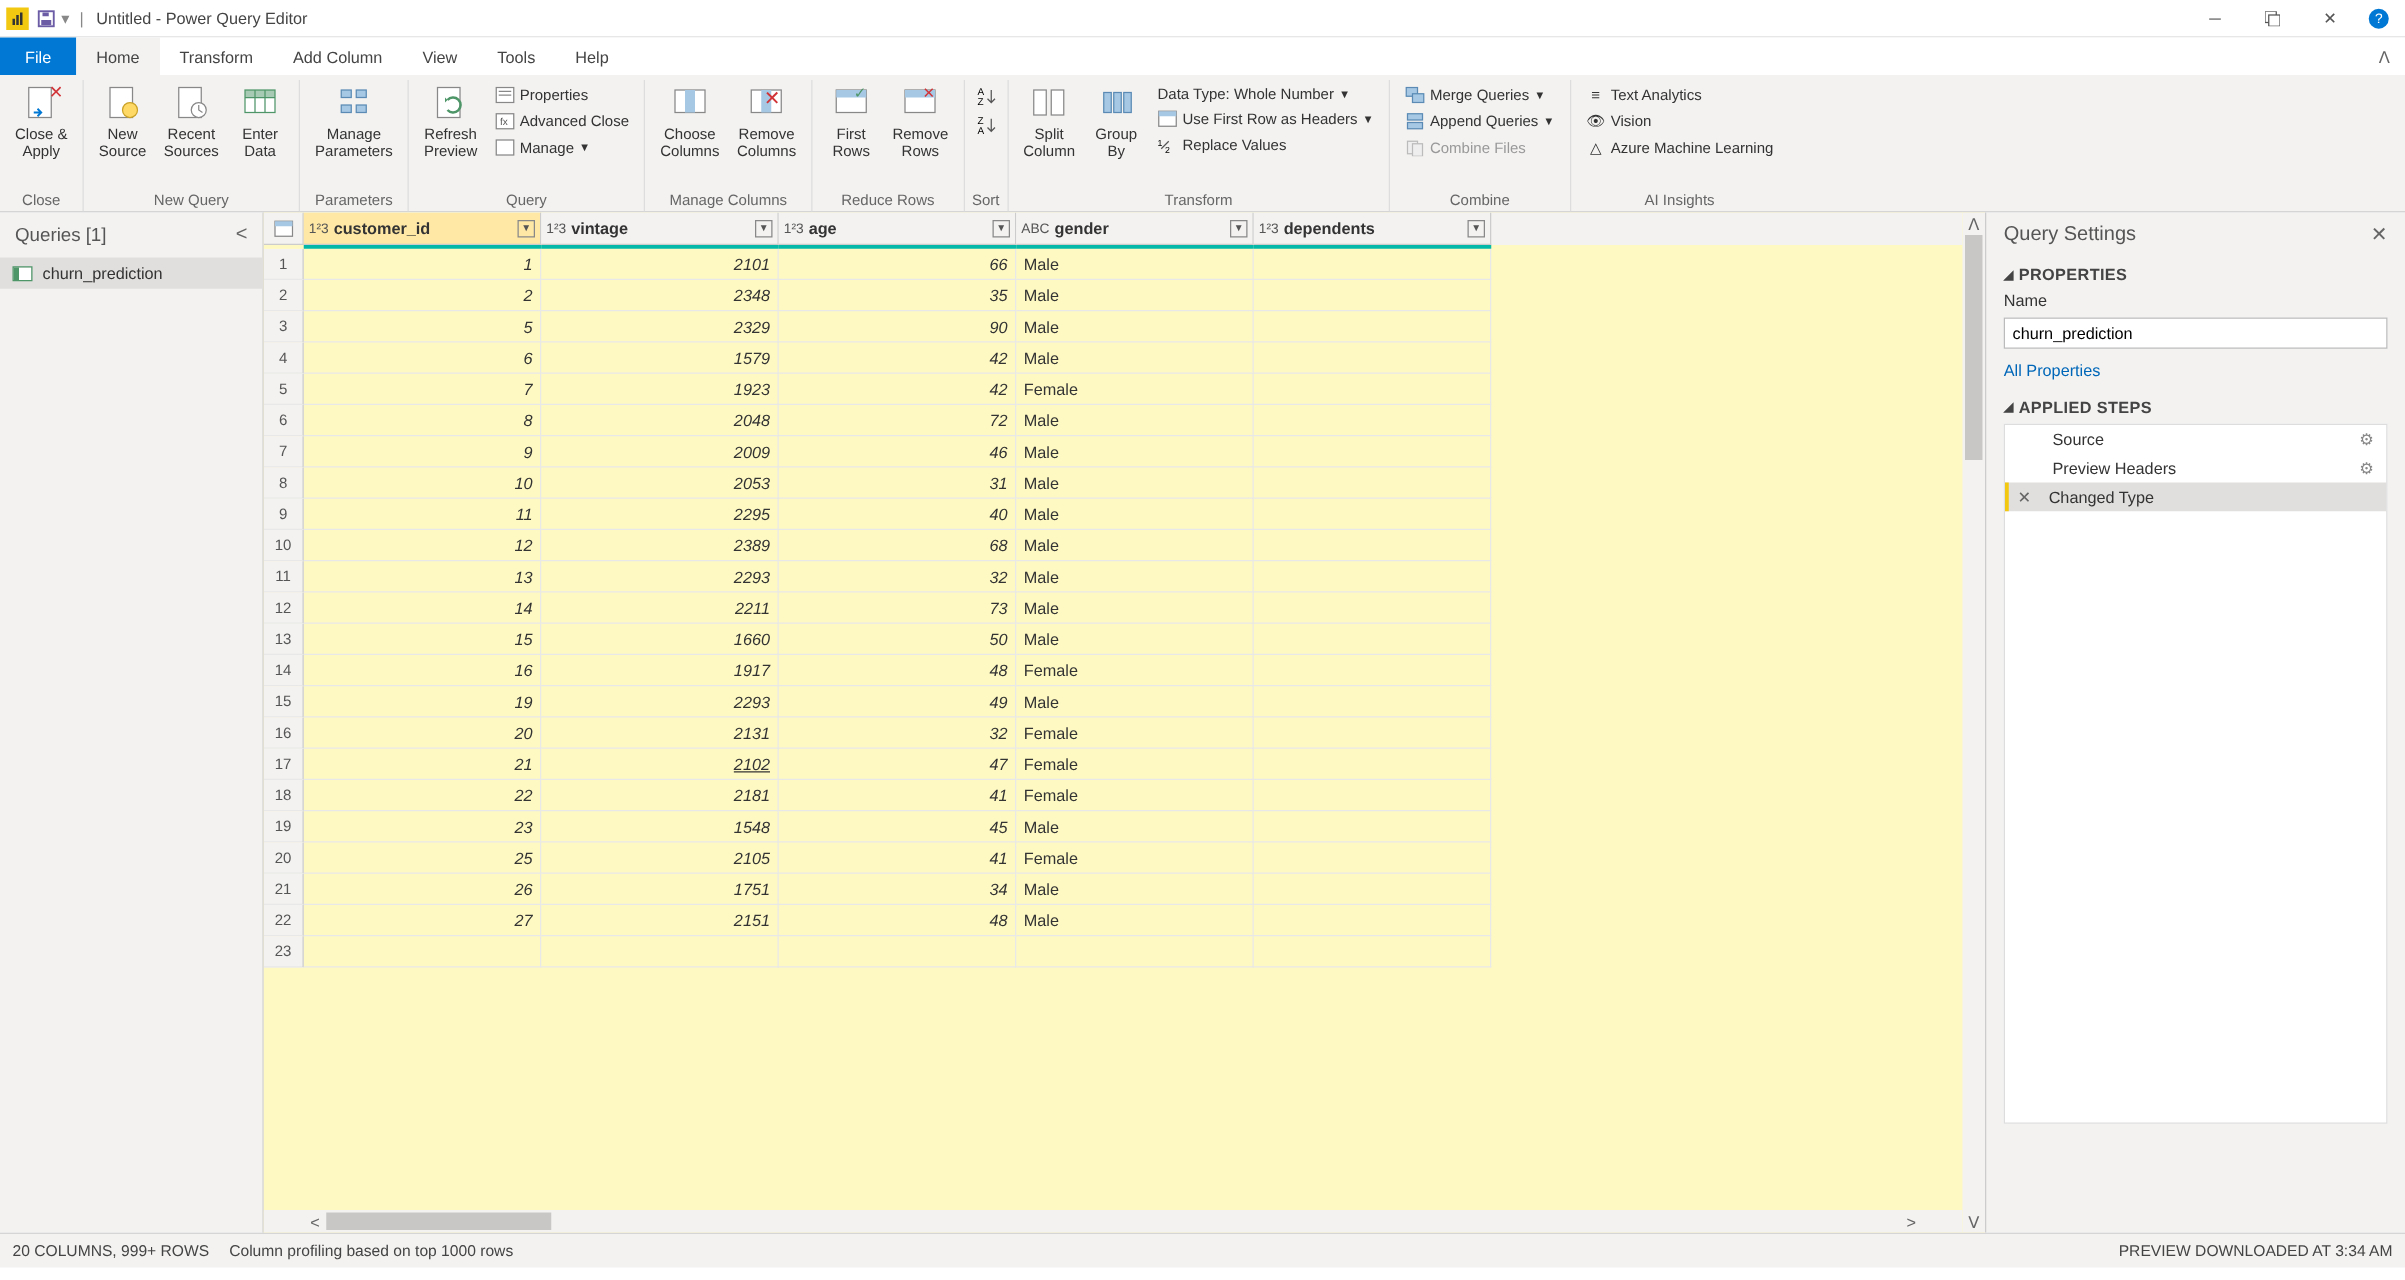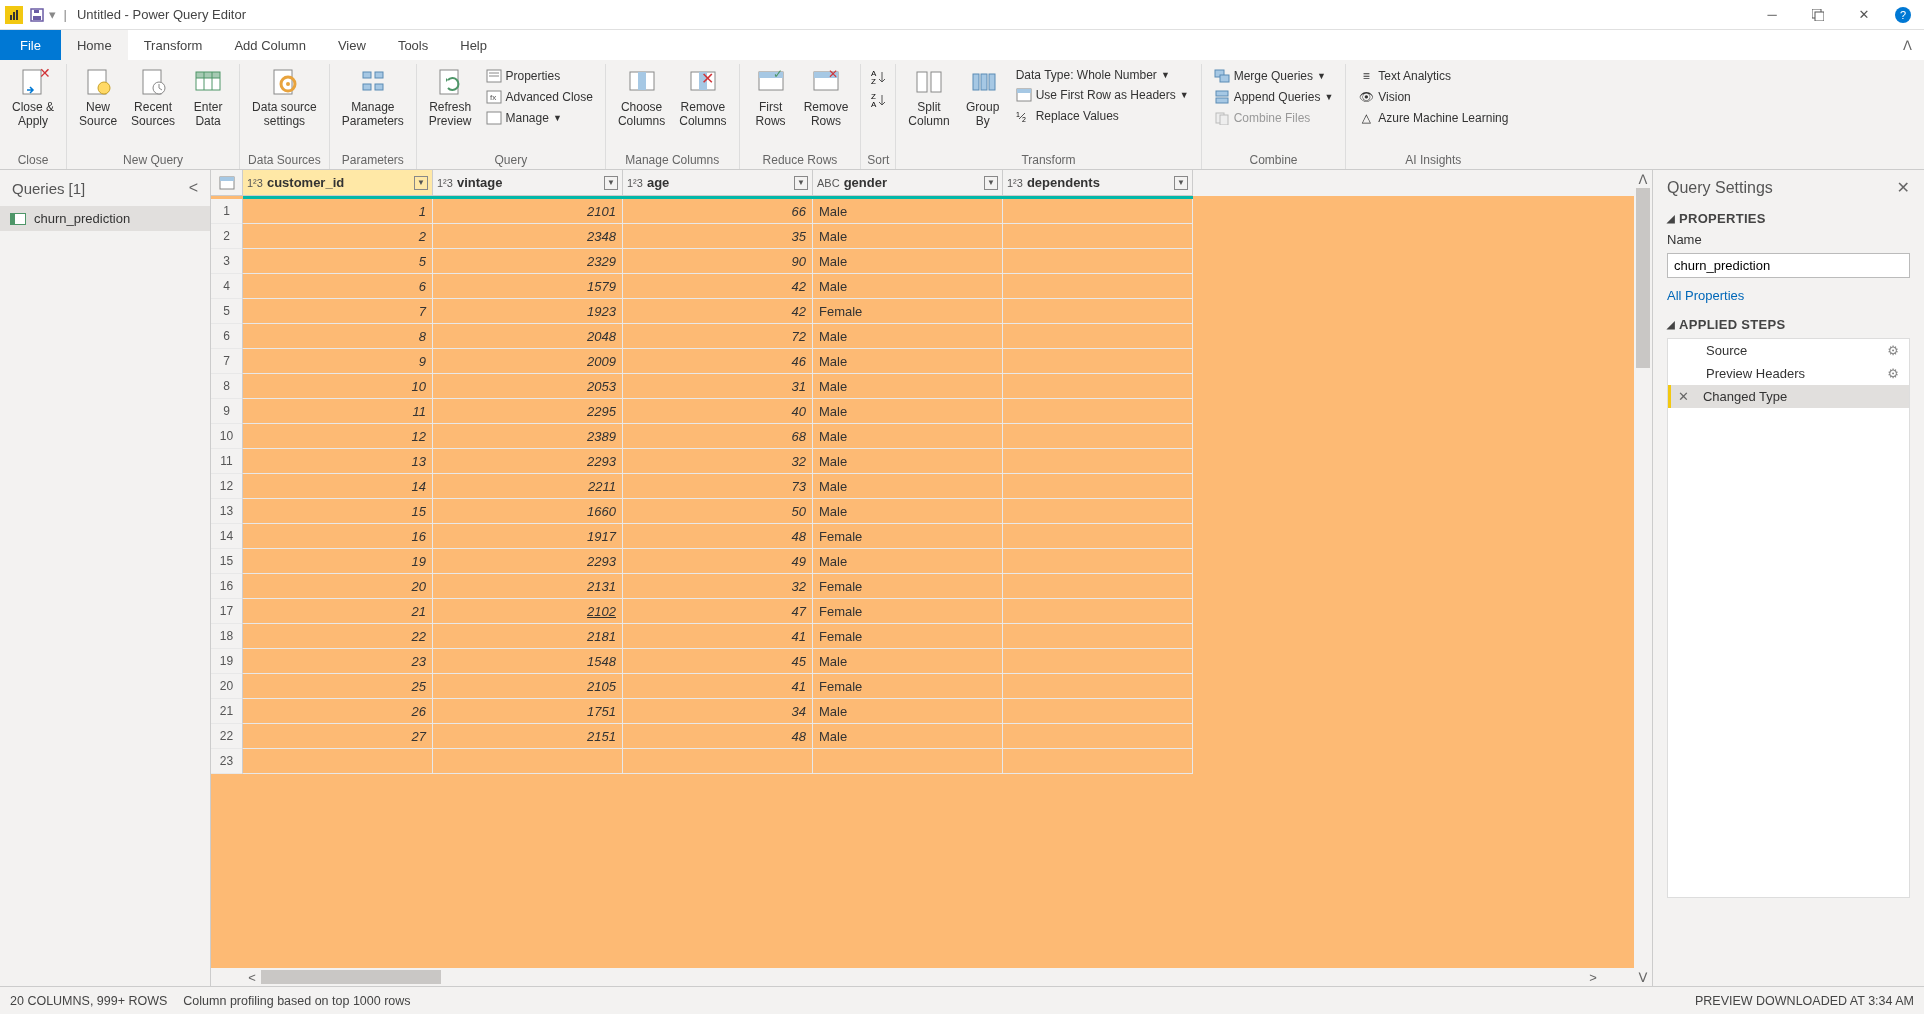--- a/index.html
+++ b/index.html
@@ -29,21 +29,21 @@
 .rrow-icon{width:16px;height:16px;display:inline-flex;align-items:center;justify-content:center}
 .rrow.disabled{color:#999}
 .main{display:flex;height:816px}
 .queries-pane{width:211px;background:#f3f2f1;border-right:1px solid #ccc;display:flex;flex-direction:column}
 .queries-hdr{height:36px;display:flex;align-items:center;padding:0 12px;color:#555;font-size:15px}
 .queries-hdr .cnt{margin-left:4px}
 .queries-hdr-sp{flex:1}
 .collapse-btn{cursor:pointer;color:#666;font-size:16px}
 .query-item{display:flex;align-items:center;padding:5px 10px;background:#e1dfdd;gap:8px;cursor:pointer}
 .query-icon{width:16px;height:12px;border:1px solid #4e9668;display:inline-block;background:linear-gradient(90deg,#4e9668 4px,#fff 4px)}
-.grid-pane{flex:1;display:flex;flex-direction:column;overflow:hidden;background:#fdba74}
+.grid-pane{flex:1;display:flex;flex-direction:column;overflow:hidden;background:#fef9c3}
 .grid-hdr{display:flex;height:26px;background:#f3f2f1}
 .gcorner{width:32px;border-right:1px solid #ccc;border-bottom:1px solid #ccc;display:flex;align-items:center;justify-content:center}
 .gcol{border-right:1px solid #ccc;border-bottom:1px solid #ccc;display:flex;align-items:center;padding:0 4px;position:relative;background:#f3f2f1}
 .gcol.sel{background:#ffe8a6}
 .type-badge{font-size:11px;color:#555;margin-right:4px}
 .gcol-name{flex:1;font-size:13px;color:#333;font-weight:600}
 .gcol-dd{width:14px;height:14px;border:1px solid #888;display:flex;align-items:center;justify-content:center;font-size:8px;color:#555;cursor:pointer}
 .gcol-bar{height:3px;background:#03b8a8}
 .grid-body{flex:1;overflow:hidden;position:relative}
 .grow{display:flex;height:25px}
@@ -52,21 +52,21 @@
 .gcell.num{justify-content:flex-end;font-style:italic;color:#333}
 .gcell.txt{justify-content:flex-start}
 .hscrollbar{height:18px;background:#f3f2f1;display:flex;align-items:center;padding:0 32px 0 32px}
 .hscroll-track{flex:1;height:16px;background:#f3f2f1;position:relative;display:flex;align-items:center}
 .hscroll-btn{width:18px;height:16px;display:flex;align-items:center;justify-content:center;color:#666;cursor:pointer}
 .hscroll-thumb{position:absolute;left:18px;width:180px;height:14px;background:#c9c7c5}
 .vscroll{width:18px;background:#f3f2f1;display:flex;flex-direction:column;align-items:center}
 .vscroll-btn{height:18px;display:flex;align-items:center;justify-content:center;color:#666;cursor:pointer}
 .vscroll-track{flex:1;position:relative;width:16px}
 .vscroll-thumb{position:absolute;top:0;width:14px;height:180px;background:#c9c7c5;left:1px}
-.settings-pane{width:272px;background:#f3f2f1;border-left:1px solid #ccc;padding:8px 14px;display:flex;flex-direction:column}
+.settings-pane{width:336px;background:#f3f2f1;border-left:1px solid #ccc;padding:8px 14px;display:flex;flex-direction:column}
 .sp-title{font-size:16px;color:#555;display:flex;align-items:center}
 .sp-close{cursor:pointer;color:#666;font-size:16px}
 .sp-sec{margin-top:14px}
 .sp-sec-hdr{font-size:13px;font-weight:600;color:#444;letter-spacing:.3px;display:flex;align-items:center;gap:4px}
 .sp-input{width:100%;border:1px solid #bbb;padding:4px 6px;margin-top:6px;font-size:13px;background:#fff}
 .sp-link{color:#0067b8;font-size:13px;margin-top:10px;cursor:pointer;display:inline-block}
 .steps{border:1px solid #ddd;background:#fff;margin-top:6px;height:560px}
 .step{display:flex;align-items:center;padding:4px 10px;font-size:13px;gap:6px}
 .step.sel{background:#e1dfdd;border-left:3px solid #f2c811;padding-left:7px}
 .step-gear{color:#888;font-size:13px}
@@ -173,36 +173,20 @@
               <rect x="4" y="6" width="24" height="6" fill="#4e9668" opacity=".5"></rect>
             </svg>
           </div>
           <div class="rbtn-label" style="white-space:pre">Enter
 Data</div>
         </div>
     </div>
     <div class="rgroup-label">New Query</div>
   </div>
 
-  <div class="rgroup">
-    <div class="rgroup-body">
-      <div class="rbtn">
-          <div class="rbtn-icon">
-            <svg width="32" height="32">
-              <rect x="6" y="4" width="18" height="24" fill="#fff" stroke="#888"></rect>
-              <circle cx="20" cy="18" r="7" fill="none" stroke="#e8a33d" stroke-width="3"></circle>
-              <circle cx="20" cy="18" r="2" fill="#e8a33d"></circle>
-            </svg>
-          </div>
-          <div class="rbtn-label" style="white-space:pre">Data source
-settings</div>
-        </div>
-    </div>
-    <div class="rgroup-label">Data Sources</div>
-  </div>
 
   <div class="rgroup">
     <div class="rgroup-body">
       <div class="rbtn">
           <div class="rbtn-icon">
             <svg width="32" height="32">
               <rect x="6" y="6" width="8" height="6" fill="#a6c8e4" stroke="#5b8bb5"></rect>
               <rect x="18" y="6" width="8" height="6" fill="#a6c8e4" stroke="#5b8bb5"></rect>
               <rect x="6" y="18" width="8" height="6" fill="#a6c8e4" stroke="#5b8bb5"></rect>
               <rect x="18" y="18" width="8" height="6" fill="#a6c8e4" stroke="#5b8bb5"></rect>

